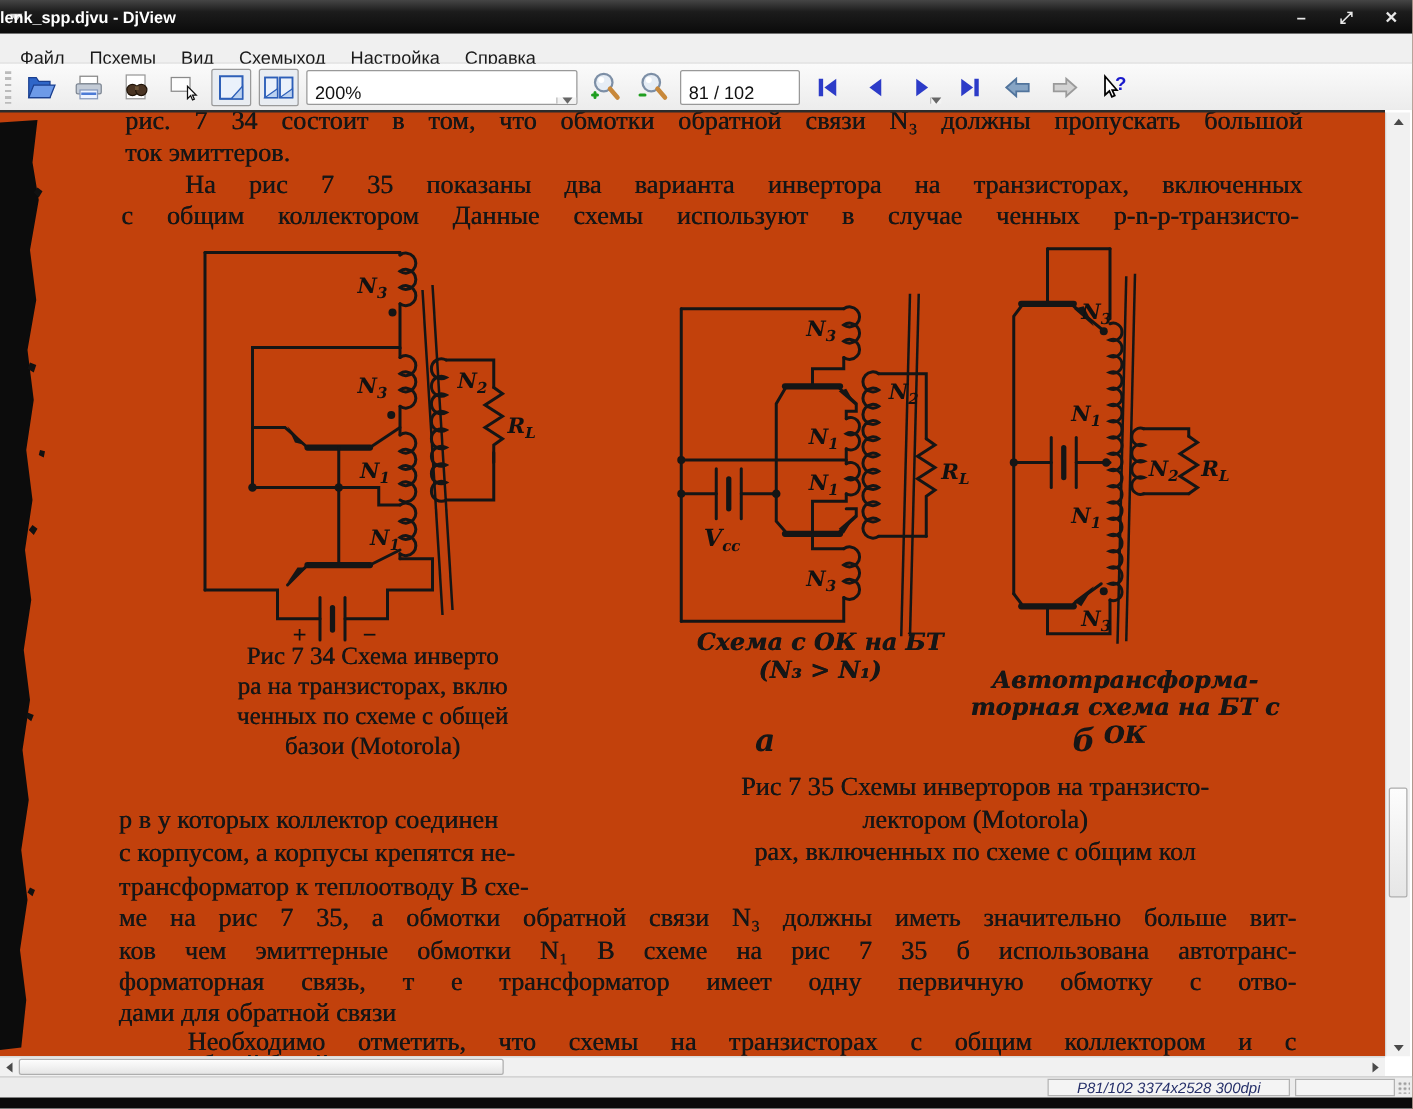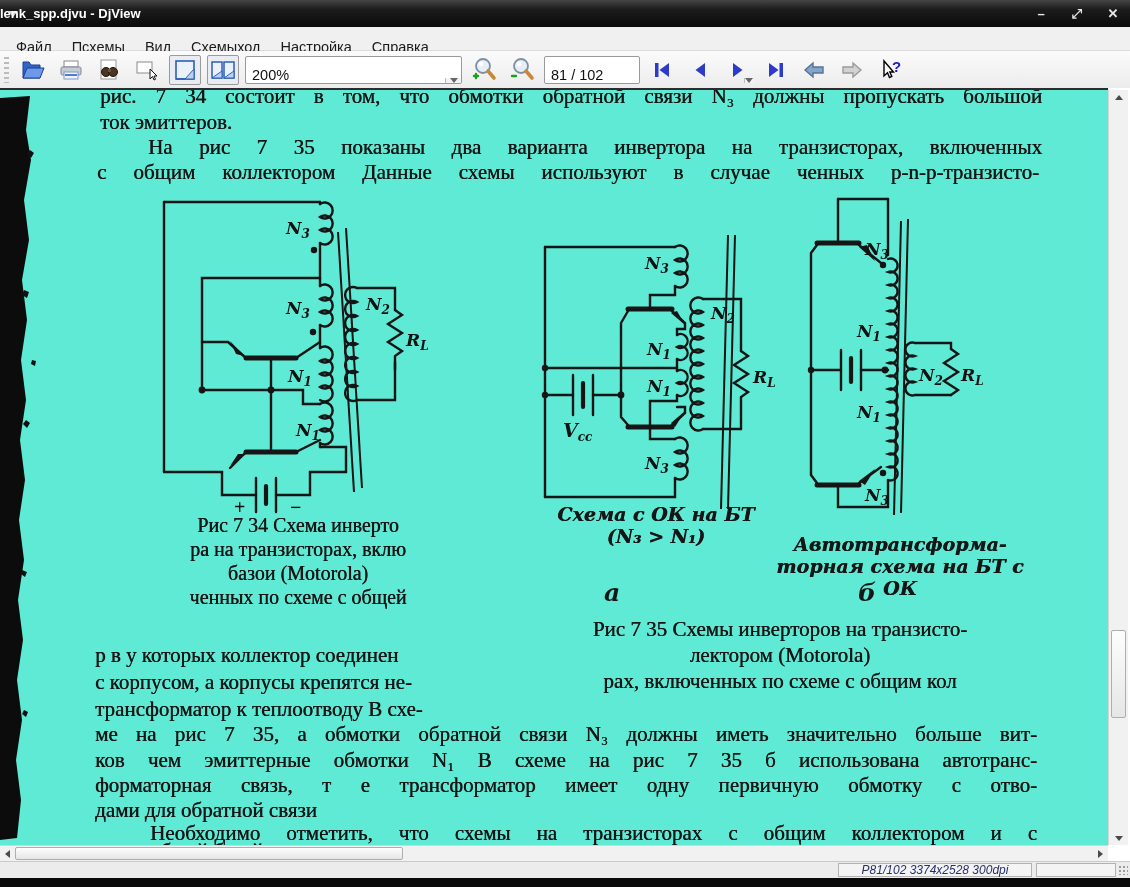--- a/index.html
+++ b/index.html
@@ -23,21 +23,21 @@
   .toolbar{position:absolute;left:0;top:51px;width:1130px;height:37px;
     background:linear-gradient(#fbfbfb,#ececec);display:flex;align-items:center;gap:6px;padding-left:4px;box-sizing:border-box;}
   .grip{width:5px;height:26px;margin-right:2px;background:repeating-linear-gradient(#bbb 0 2px,transparent 2px 5px);}
   .tbtn{width:30px;height:28px;display:flex;align-items:center;justify-content:center;border:1px solid transparent;border-radius:2px;}
   .tbtn.framed{border:1px solid #9a9a9a;background:#e9edf2;}
   .combo{height:26px;background:#fff;border:1px solid #999;border-radius:2px;display:flex;align-items:flex-end;}
   .combo input{border:none;outline:none;font-size:14.5px;padding:0 6px;font-family:"Liberation Sans",sans-serif;color:#111;background:transparent;}
   .combo .drop{width:19px;border-left:1px solid #bbb;display:flex;align-items:center;justify-content:center;background:#f3f3f3;}
   .combo .drop .tri{width:0;height:0;border-left:4px solid transparent;border-right:4px solid transparent;border-top:5px solid #666;}
   
-  .viewport{position:absolute;left:0;top:88px;width:1108px;height:757px;background:#5eead4;
+  .viewport{position:absolute;left:0;top:88px;width:1108px;height:757px;background:#c2410c;
     border-top:2px solid #2c2c2c;box-sizing:border-box;overflow:hidden;}
   .scan{position:absolute;left:0;top:0;width:1108px;height:755px;color:#161616;
     font-family:"Liberation Serif",serif;}
   .tl{position:absolute;white-space:nowrap;font-size:21px;text-shadow:.4px 0 currentColor;}
   .just{white-space:normal;width:942px;text-align:justify;text-align-last:justify;}
   .cap{position:absolute;text-align:center;font-size:20px;line-height:24px;text-shadow:.35px 0 currentColor;}
   .hand{font-style:italic;font-weight:bold;font-family:"DejaVu Serif",serif;font-size:19px;line-height:22px;}
   .figletter{position:absolute;font-style:italic;font-weight:bold;font-family:"DejaVu Serif",serif;font-size:25px;}
   .ckt{position:absolute;}
   .ckt .w{stroke:#151515;stroke-width:2.4;fill:none;stroke-linecap:round;}
@@ -345,22 +345,22 @@
         <text class="clbl" x="64" y="152"><tspan>N</tspan><tspan class="sub" dy="4">1</tspan></text>
         <text class="clbl" x="64" y="233"><tspan>N</tspan><tspan class="sub" dy="4">1</tspan></text>
         <text class="clbl" x="72" y="316"><tspan>N</tspan><tspan class="sub" dy="4">3</tspan></text>
         <text class="clbl" x="126" y="196"><tspan>N</tspan><tspan class="sub" dy="4">2</tspan></text>
         <text class="clbl" x="168" y="196"><tspan>R</tspan><tspan class="sub" dy="4">L</tspan></text>
       </svg>
 
       <div class="cap" style="left:148px;top:423px;width:300px">
         <div>Рис   7 34  Схема инверто</div>
         <div>ра на транзисторах, вклю</div>
+        <div>ченных по схеме с  общей</div>
         <div>базои (Motorola)</div>
-        <div>ченных по схеме с  общей</div>
       </div>
 
       <div class="cap hand" style="left:536px;top:413px;width:240px">
         <div>Схема с ОК на БТ</div>
         <div>(N₃ &gt; N₁)</div>
       </div>
       <div class="figletter" style="left:604px;top:488px">а</div>
 
       <div class="cap hand" style="left:760px;top:443px;width:280px">
         <div>Автотрансформа-</div>

